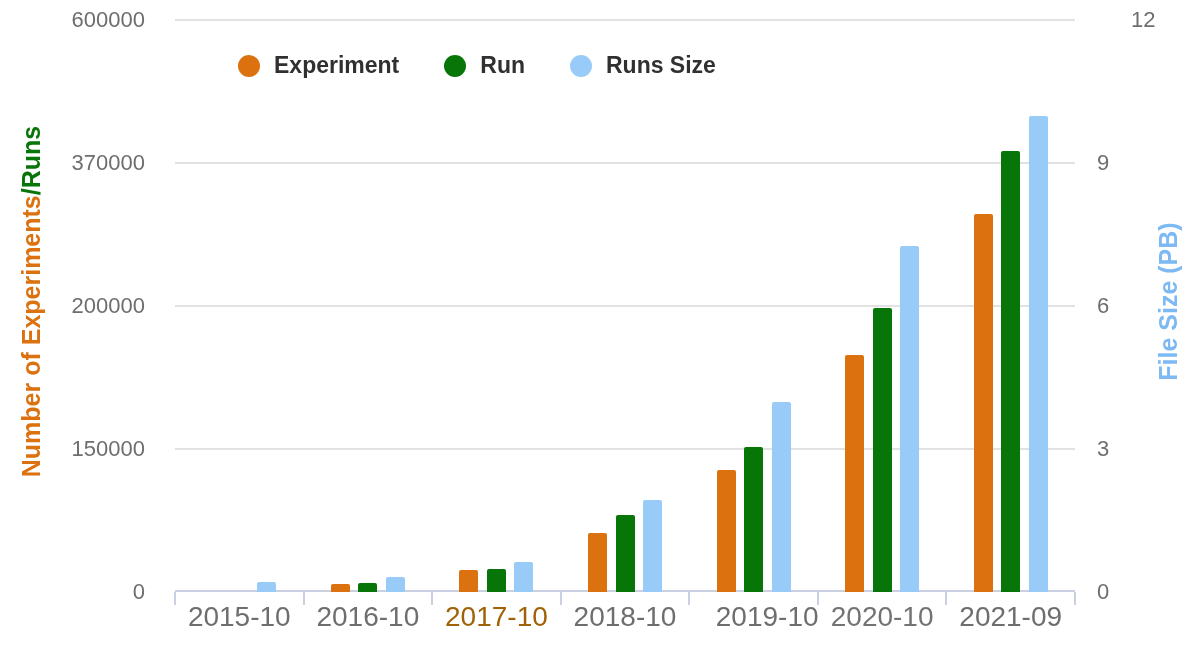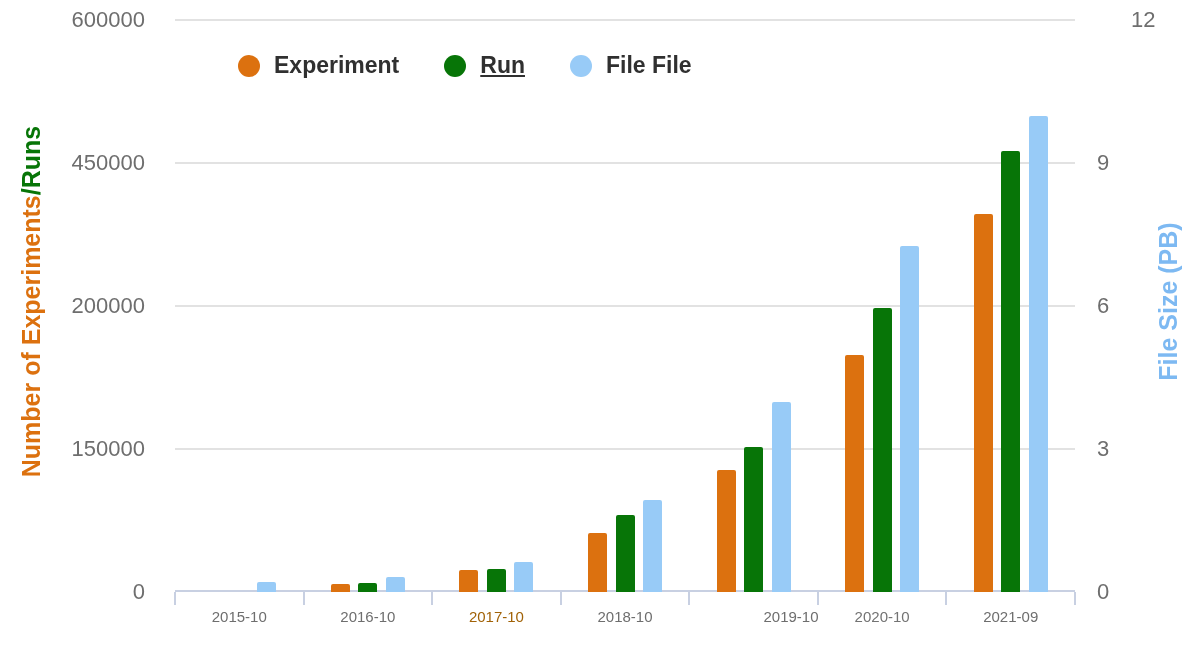--- a/index.html
+++ b/index.html
@@ -42,59 +42,59 @@
   .legend-label { font-size: 23px; font-weight: bold; }
 
   
   .gridline   { position: absolute; height: 2px; }
   .axis-line  { position: absolute; height: 2px; }
   .x-tick     { position: absolute; width: 2px; }
   .bar        { position: absolute; border-radius: 2px 2px 0 0; }
   .y-label    { position: absolute; font-size: 22px; line-height: 24px; height: 24px; }
   .y-label.left  { width: 92px; text-align: right; }
   .y-label.right { width: 92px; text-align: left; }
-  .x-label    { position: absolute; font-size: 15px; line-height: 26px; height: 26px; width: 130px; text-align: center; }
+  .x-label    { position: absolute; font-size: 28px; line-height: 26px; height: 26px; width: 130px; text-align: center; }
 </style>
 </head>
 <body>
 
 <div id="chart">
 
   <div id="left-axis-title" class="y-axis-title">
     <span style="color: rgb(220, 113, 15);">Number of Experiments</span><span style="color: rgb(7, 117, 7);">/Runs</span>
   </div>
 
   <div id="right-axis-title" class="y-axis-title" style="color: rgb(125, 185, 242);">File Size (PB)</div>
 
   <div id="legend">
       <div class="legend-item">
         <span class="legend-dot" style="background: rgb(220, 113, 15);"></span>
         <span class="legend-label" style="color: rgb(48, 48, 48);">Experiment</span>
       </div>
       <div class="legend-item">
         <span class="legend-dot" style="background: rgb(7, 117, 7);"></span>
-        <span class="legend-label" style="color: rgb(48, 48, 48); text-decoration: underline;">Run</span>
+        <span class="legend-label" style="color: rgb(48, 48, 48);">Run</span>
       </div>
       <div class="legend-item">
         <span class="legend-dot" style="background: rgb(152, 203, 247);"></span>
-        <span class="legend-label" style="color: rgb(48, 48, 48);">File File</span>
+        <span class="legend-label" style="color: rgb(48, 48, 48);">Runs Size</span>
       </div>
     </div>
 
   <div id="plot-layer">
       <div class="y-label left" style="left: 53px; top: 580px; color: rgb(110, 110, 110);">0</div>
       <div class="y-label right" style="left: 1097px; top: 580px; color: rgb(110, 110, 110);">0</div>
       <div class="gridline" style="left: 175px; width: 900px; top: 448px; background: rgb(226, 226, 226);"></div>
       <div class="y-label left" style="left: 53px; top: 437px; color: rgb(110, 110, 110);">150000</div>
       <div class="y-label right" style="left: 1097px; top: 437px; color: rgb(110, 110, 110);">3</div>
       <div class="gridline" style="left: 175px; width: 900px; top: 305px; background: rgb(226, 226, 226);"></div>
       <div class="y-label left" style="left: 53px; top: 294px; color: rgb(110, 110, 110);">200000</div>
       <div class="y-label right" style="left: 1097px; top: 294px; color: rgb(110, 110, 110);">6</div>
       <div class="gridline" style="left: 175px; width: 900px; top: 162px; background: rgb(226, 226, 226);"></div>
-      <div class="y-label left" style="left: 53px; top: 151px; color: rgb(110, 110, 110);">450000</div>
+      <div class="y-label left" style="left: 53px; top: 151px; color: rgb(110, 110, 110);">370000</div>
       <div class="y-label right" style="left: 1097px; top: 151px; color: rgb(110, 110, 110);">9</div>
       <div class="gridline" style="left: 175px; width: 900px; top: 19px; background: rgb(226, 226, 226);"></div>
       <div class="y-label left" style="left: 53px; top: 8px; color: rgb(110, 110, 110);">600000</div>
       <div class="y-label right" style="left: 1097px; top: 8px; color: rgb(110, 110, 110); margin-left: 34px;">12</div>
       <div class="axis-line" style="left: 175px; width: 900px; top: 590px; background: rgb(200, 208, 226);"></div>
       <div class="x-tick" style="left: 174px; top: 592px; height: 13px; background: rgb(200, 208, 226);"></div>
       <div class="x-tick" style="left: 302.571px; top: 592px; height: 13px; background: rgb(200, 208, 226);"></div>
       <div class="x-tick" style="left: 431.143px; top: 592px; height: 13px; background: rgb(200, 208, 226);"></div>
       <div class="x-tick" style="left: 559.714px; top: 592px; height: 13px; background: rgb(200, 208, 226);"></div>
       <div class="x-tick" style="left: 688.286px; top: 592px; height: 13px; background: rgb(200, 208, 226);"></div>

